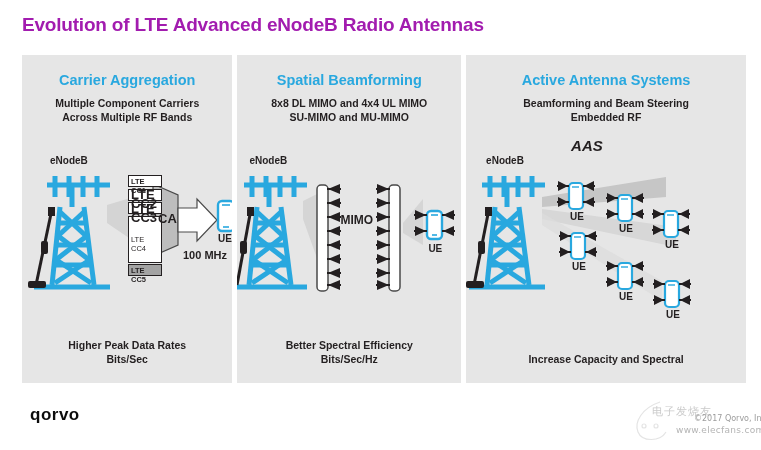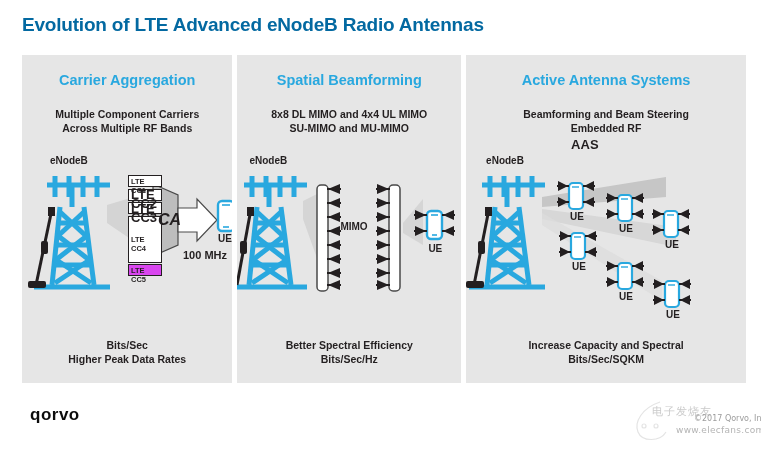--- a/index.html
+++ b/index.html
@@ -5,38 +5,38 @@
   html,body{margin:0;padding:0;}
   body{
     width:761px;height:450px;background:#ffffff;
     font-family:"Liberation Sans", sans-serif;
     overflow:hidden;position:relative;
   }
   .slide{position:absolute;left:0;top:0;width:761px;height:450px;}
 
   .title{
     position:absolute;left:22px;top:14px;
-    font-size:19px;font-weight:bold;color:#0369a1;
+    font-size:19px;font-weight:bold;color:#a21caf;
     letter-spacing:-0.2px;white-space:nowrap;
   }
 
   .panels{position:absolute;left:22px;top:55px;width:724px;height:328px;
           display:flex;gap:5px;}
   .panel{background:#e6e6e6;position:relative;overflow:hidden;}
   .panel.p1{width:221px;}
   .panel.p2{width:235px;}
   .panel.p3{width:294px;}
 
   .p-head{
     text-align:center;font-size:14.5px;font-weight:bold;color:#29a8df;
     margin-top:17px;white-space:nowrap;
   }
   .p-sub{
     text-align:center;font-size:10.5px;font-weight:bold;color:#231f20;
-    margin-top:19px;line-height:14px;
+    margin-top:8px;line-height:14px;
   }
   .p-foot{
     position:absolute;left:0;right:0;bottom:17px;
     text-align:center;font-size:10.5px;font-weight:bold;color:#231f20;
     line-height:14px;
   }
 
   .stage{position:absolute;left:0;top:108px;right:0;height:180px;}
 
   .lbl{position:absolute;font-size:10px;font-weight:bold;color:#231f20;white-space:nowrap;}
@@ -119,32 +119,32 @@
             <rect x="196" y="38" width="16" height="30" rx="4" fill="#ffffff" stroke="#29a8df" stroke-width="2.4"></rect>
             <line x1="200" y1="42" x2="208" y2="42" stroke="#29a8df" stroke-width="1.6"></line>
             <line x1="201" y1="64" x2="207" y2="64" stroke="#29a8df" stroke-width="1.6"></line>
           </g>
         </svg>
 
         <div style="position:absolute;left:92px;top:12px;width:34px;margin-left:14px;">
           <div style="border:1.2px solid #231f20;background:#fff;font-size:7.5px;font-weight:bold;color:#231f20;padding:0.5px 2px;margin-bottom:1.6px;height:9px;line-height:9px;">LTE CC1</div>
           <div style="border:1.2px solid #231f20;background:#fff;font-size:13px;font-weight:bold;color:#231f20;padding:0.5px 2px;margin-bottom:1.6px;height:9px;line-height:9px;">LTE CC2</div>
           <div style="border:1.2px solid #231f20;background:#fff;font-size:13px;font-weight:bold;color:#231f20;padding:0.5px 2px;margin-bottom:1.6px;height:9px;line-height:9px;">LTE CC3</div>
-          <div style="border:1.2px solid #231f20;background:#fff;font-size:7.5px;font-weight:bold;color:#231f20;padding:18px 2px;margin-bottom:1.6px;height:9px;line-height:9px;">LTE CC4</div>
-          <div style="border:1.2px solid #231f20;background:#d946ef;font-size:7.5px;font-weight:bold;color:#231f20;padding:0.5px 2px;height:9px;line-height:9px;">LTE CC5</div>
+          <div style="border:1.2px solid #231f20;background:#fff;font-size:7.5px;font-weight:normal;color:#231f20;padding:18px 2px;margin-bottom:1.6px;height:9px;line-height:9px;">LTE CC4</div>
+          <div style="border:1.2px solid #231f20;background:#a3a3a3;font-size:7.5px;font-weight:bold;color:#231f20;padding:0.5px 2px;height:9px;line-height:9px;">LTE CC5</div>
         </div>
 
-        <div class="lbl" style="left:136px;top:48px;font-size:16px;font-style:italic;">CA</div>
+        <div class="lbl" style="left:136px;top:48px;font-size:13px;">CA</div>
         <div class="lbl" style="left:196px;top:70px;">UE</div>
         <div class="lbl" style="left:161px;top:86px;font-size:11px;">100 MHz</div>
       </div>
 
       <div class="p-foot">
+        <div>Higher Peak Data Rates</div>
         <div>Bits/Sec</div>
-        <div>Higher Peak Data Rates</div>
       </div>
     </div>
 
     <div class="panel p2">
       <div class="p-head">Spatial Beamforming</div>
       <div class="p-sub">
         <div>8x8 DL MIMO and 4x4 UL MIMO</div>
         <div>SU-MIMO and MU-MIMO</div>
       </div>
 
@@ -273,39 +273,39 @@
                 <path d="M0 0 l11 -5 v10 Z"></path>
                 <rect x="-1" y="-1" width="13" height="2"></rect>
               </g>
             <g transform="translate(206,68)">
                 <path d="M0 0 l11 -5 v10 Z"></path>
                 <rect x="-1" y="-1" width="13" height="2"></rect>
               </g>
           </g>
         </svg>
 
-        <div class="lbl" style="left:103px;top:58px;font-size:10px;">MIMO</div>
+        <div class="lbl" style="left:103px;top:50px;font-size:12px;">MIMO</div>
         <div class="lbl" style="left:191px;top:80px;">UE</div>
       </div>
 
       <div class="p-foot">
         <div>Better Spectral Efficiency</div>
         <div>Bits/Sec/Hz</div>
       </div>
     </div>
 
     <div class="panel p3">
       <div class="p-head">Active Antenna Systems</div>
       <div class="p-sub">
         <div>Beamforming and Beam Steering</div>
         <div>Embedded RF</div>
       </div>
 
       <div class="stage">
-        <div class="lbl" style="left:105px;top:-26px;font-size:13px;">AAS</div>
+        <div class="lbl" style="left:105px;top:-26px;font-size:15px;font-style:italic;">AAS</div>
         <div class="lbl" style="left:20px;top:-8px;">eNodeB</div>
 
         <svg width="259" height="180" viewBox="0 0 259 180">
 
           <path d="M76 34 L200 14 L200 34 L76 44 Z" fill="#bfbfbf" opacity="0.85"></path>
           <path d="M76 46 L210 64 L210 84 L76 56 Z" fill="#d4d4d4" opacity="0.85"></path>
           <path d="M76 50 L196 118 L196 138 L76 62 Z" fill="#dcdcdc" opacity="0.75"></path>
 
           <g stroke="#29a8df" stroke-width="5" fill="none">
             <line x1="16" y1="22" x2="79" y2="22"></line>
@@ -473,21 +473,20 @@
         <div class="lbl" style="left:104px;top:48px;">UE</div>
         <div class="lbl" style="left:153px;top:60px;">UE</div>
         <div class="lbl" style="left:199px;top:76px;">UE</div>
         <div class="lbl" style="left:106px;top:98px;">UE</div>
         <div class="lbl" style="left:153px;top:128px;">UE</div>
         <div class="lbl" style="left:200px;top:146px;">UE</div>
       </div>
 
       <div class="p-foot">
         <div>Increase Capacity and Spectral</div>
-        <div>Bits/Sec/SQKM</div>
       </div>
     </div>
 
   </div>
 
   <div class="footer-logo">qorvo</div>
 
   <svg class="wm-ring" width="46" height="46" viewBox="0 0 46 46">
     <path d="M30 4 C12 10 4 24 8 34 C12 44 30 44 36 34" fill="none" stroke="#c9c9c9" stroke-width="1.2"></path>
     <circle cx="14" cy="28" r="2" fill="none" stroke="#c9c9c9" stroke-width="1.2"></circle>

